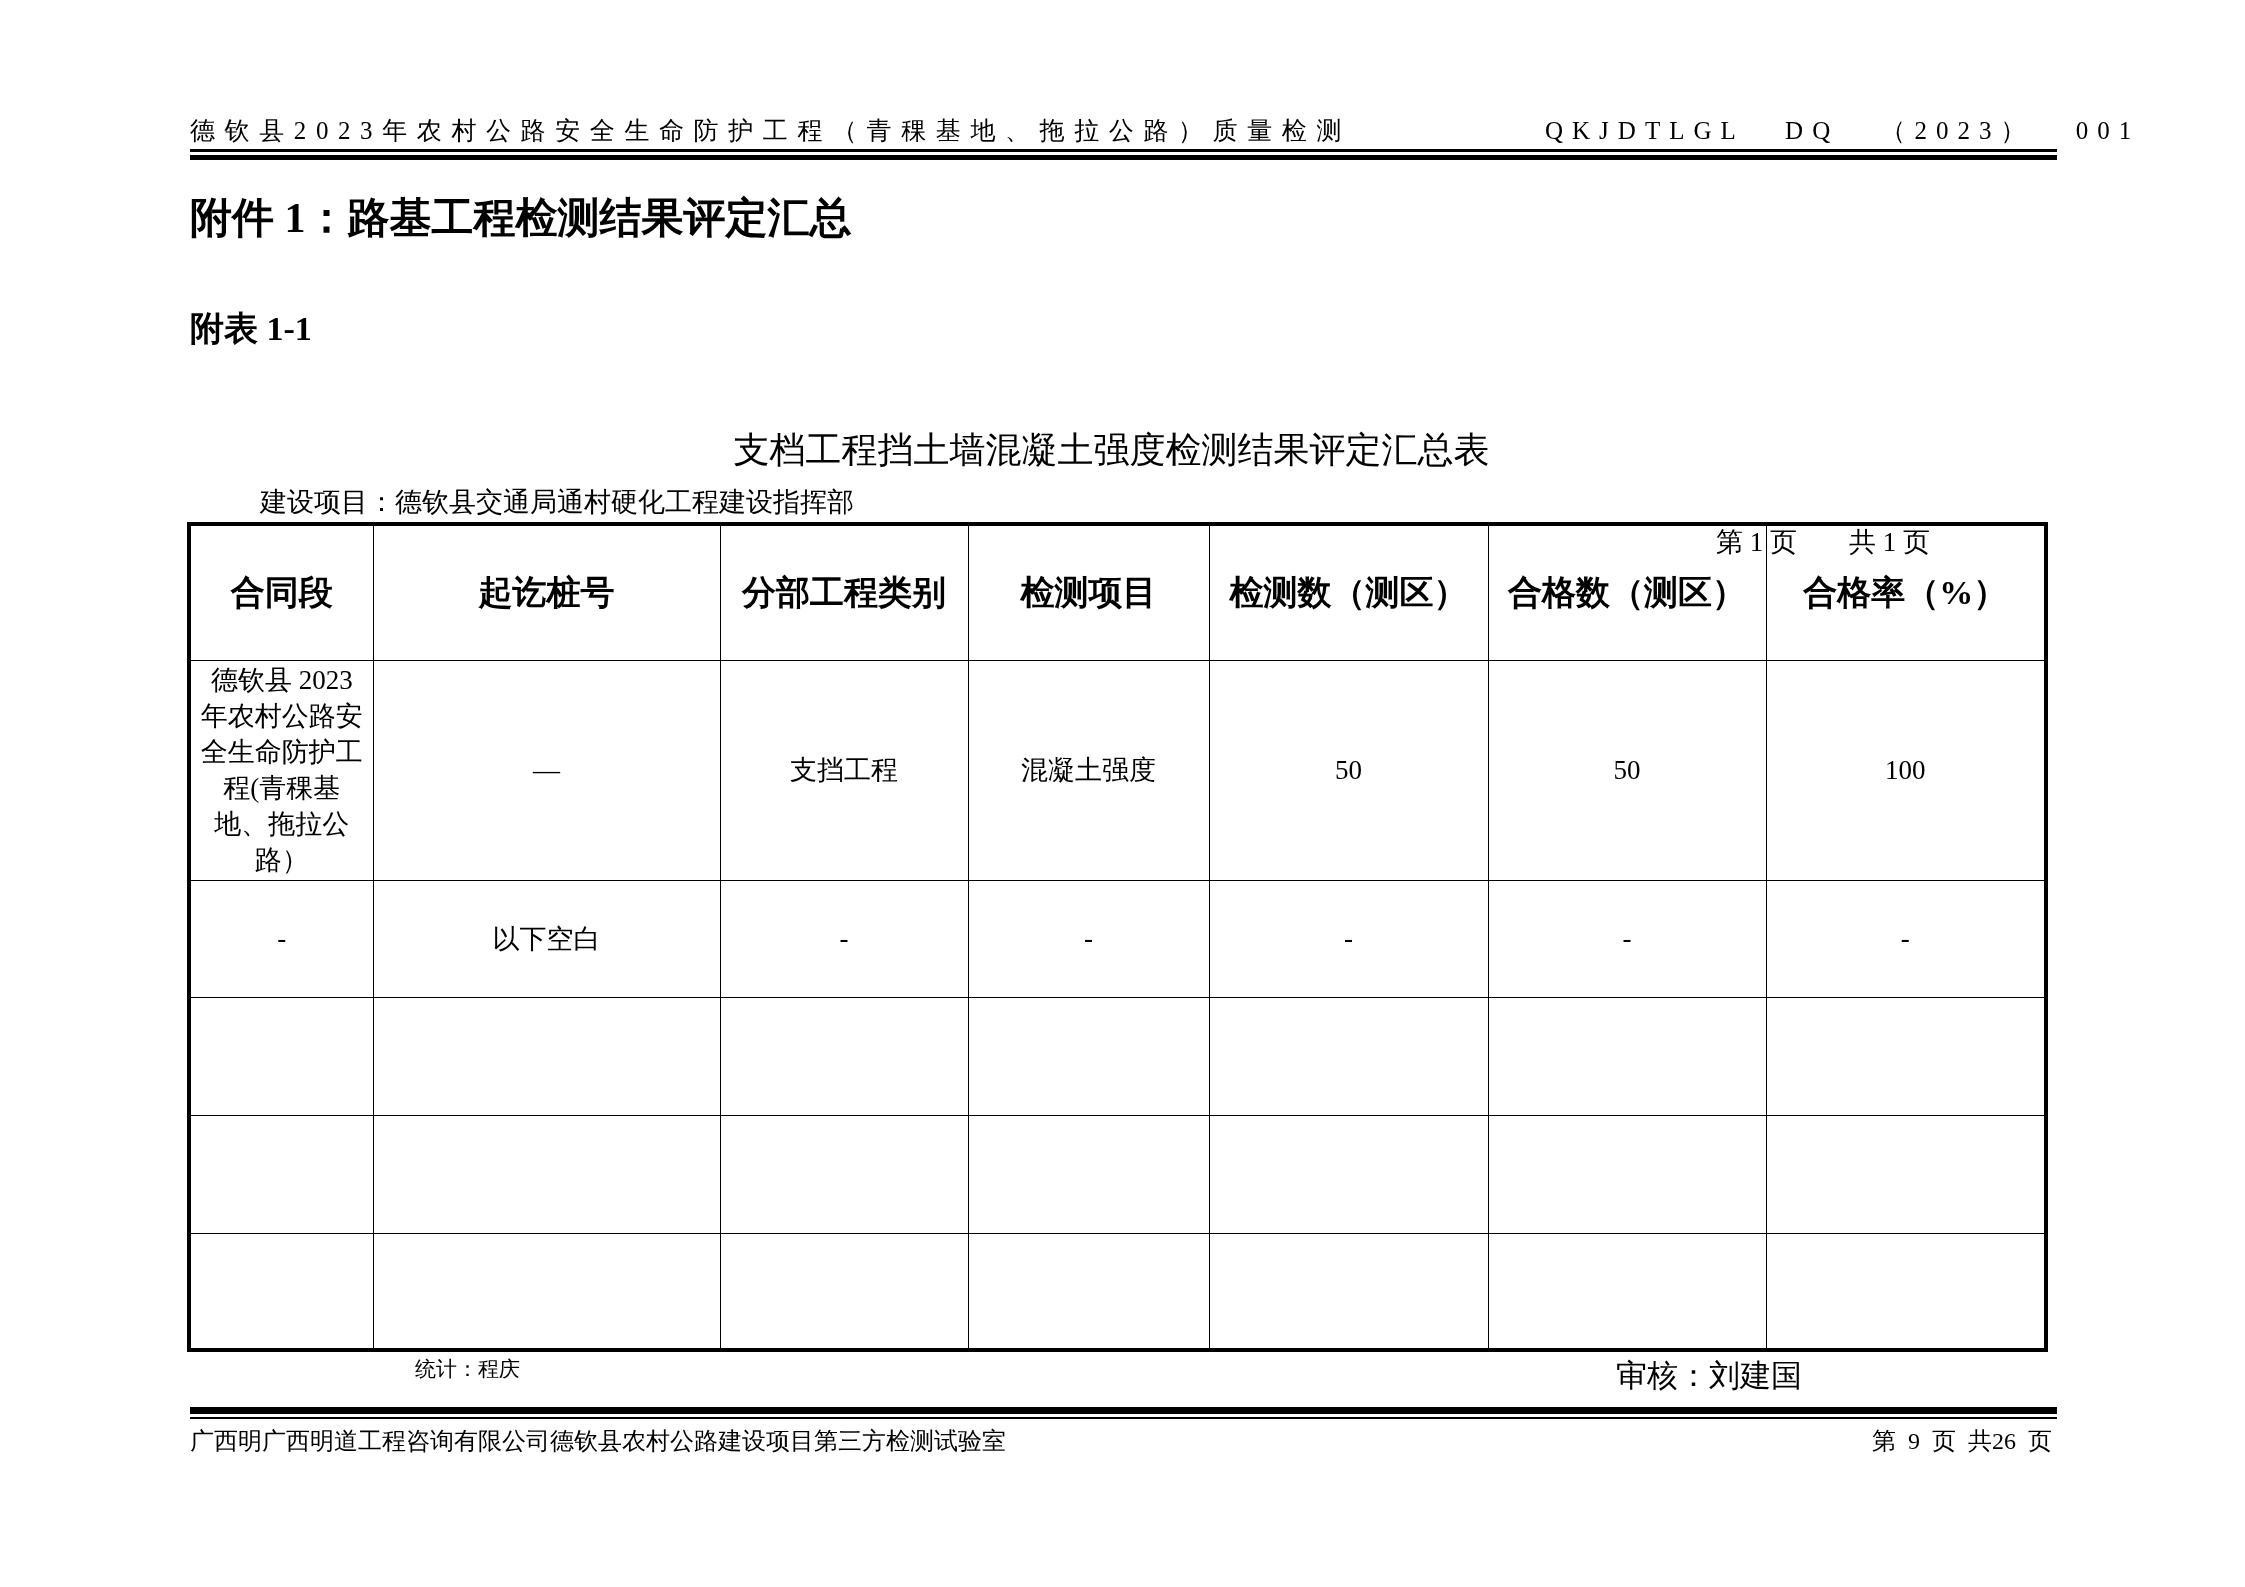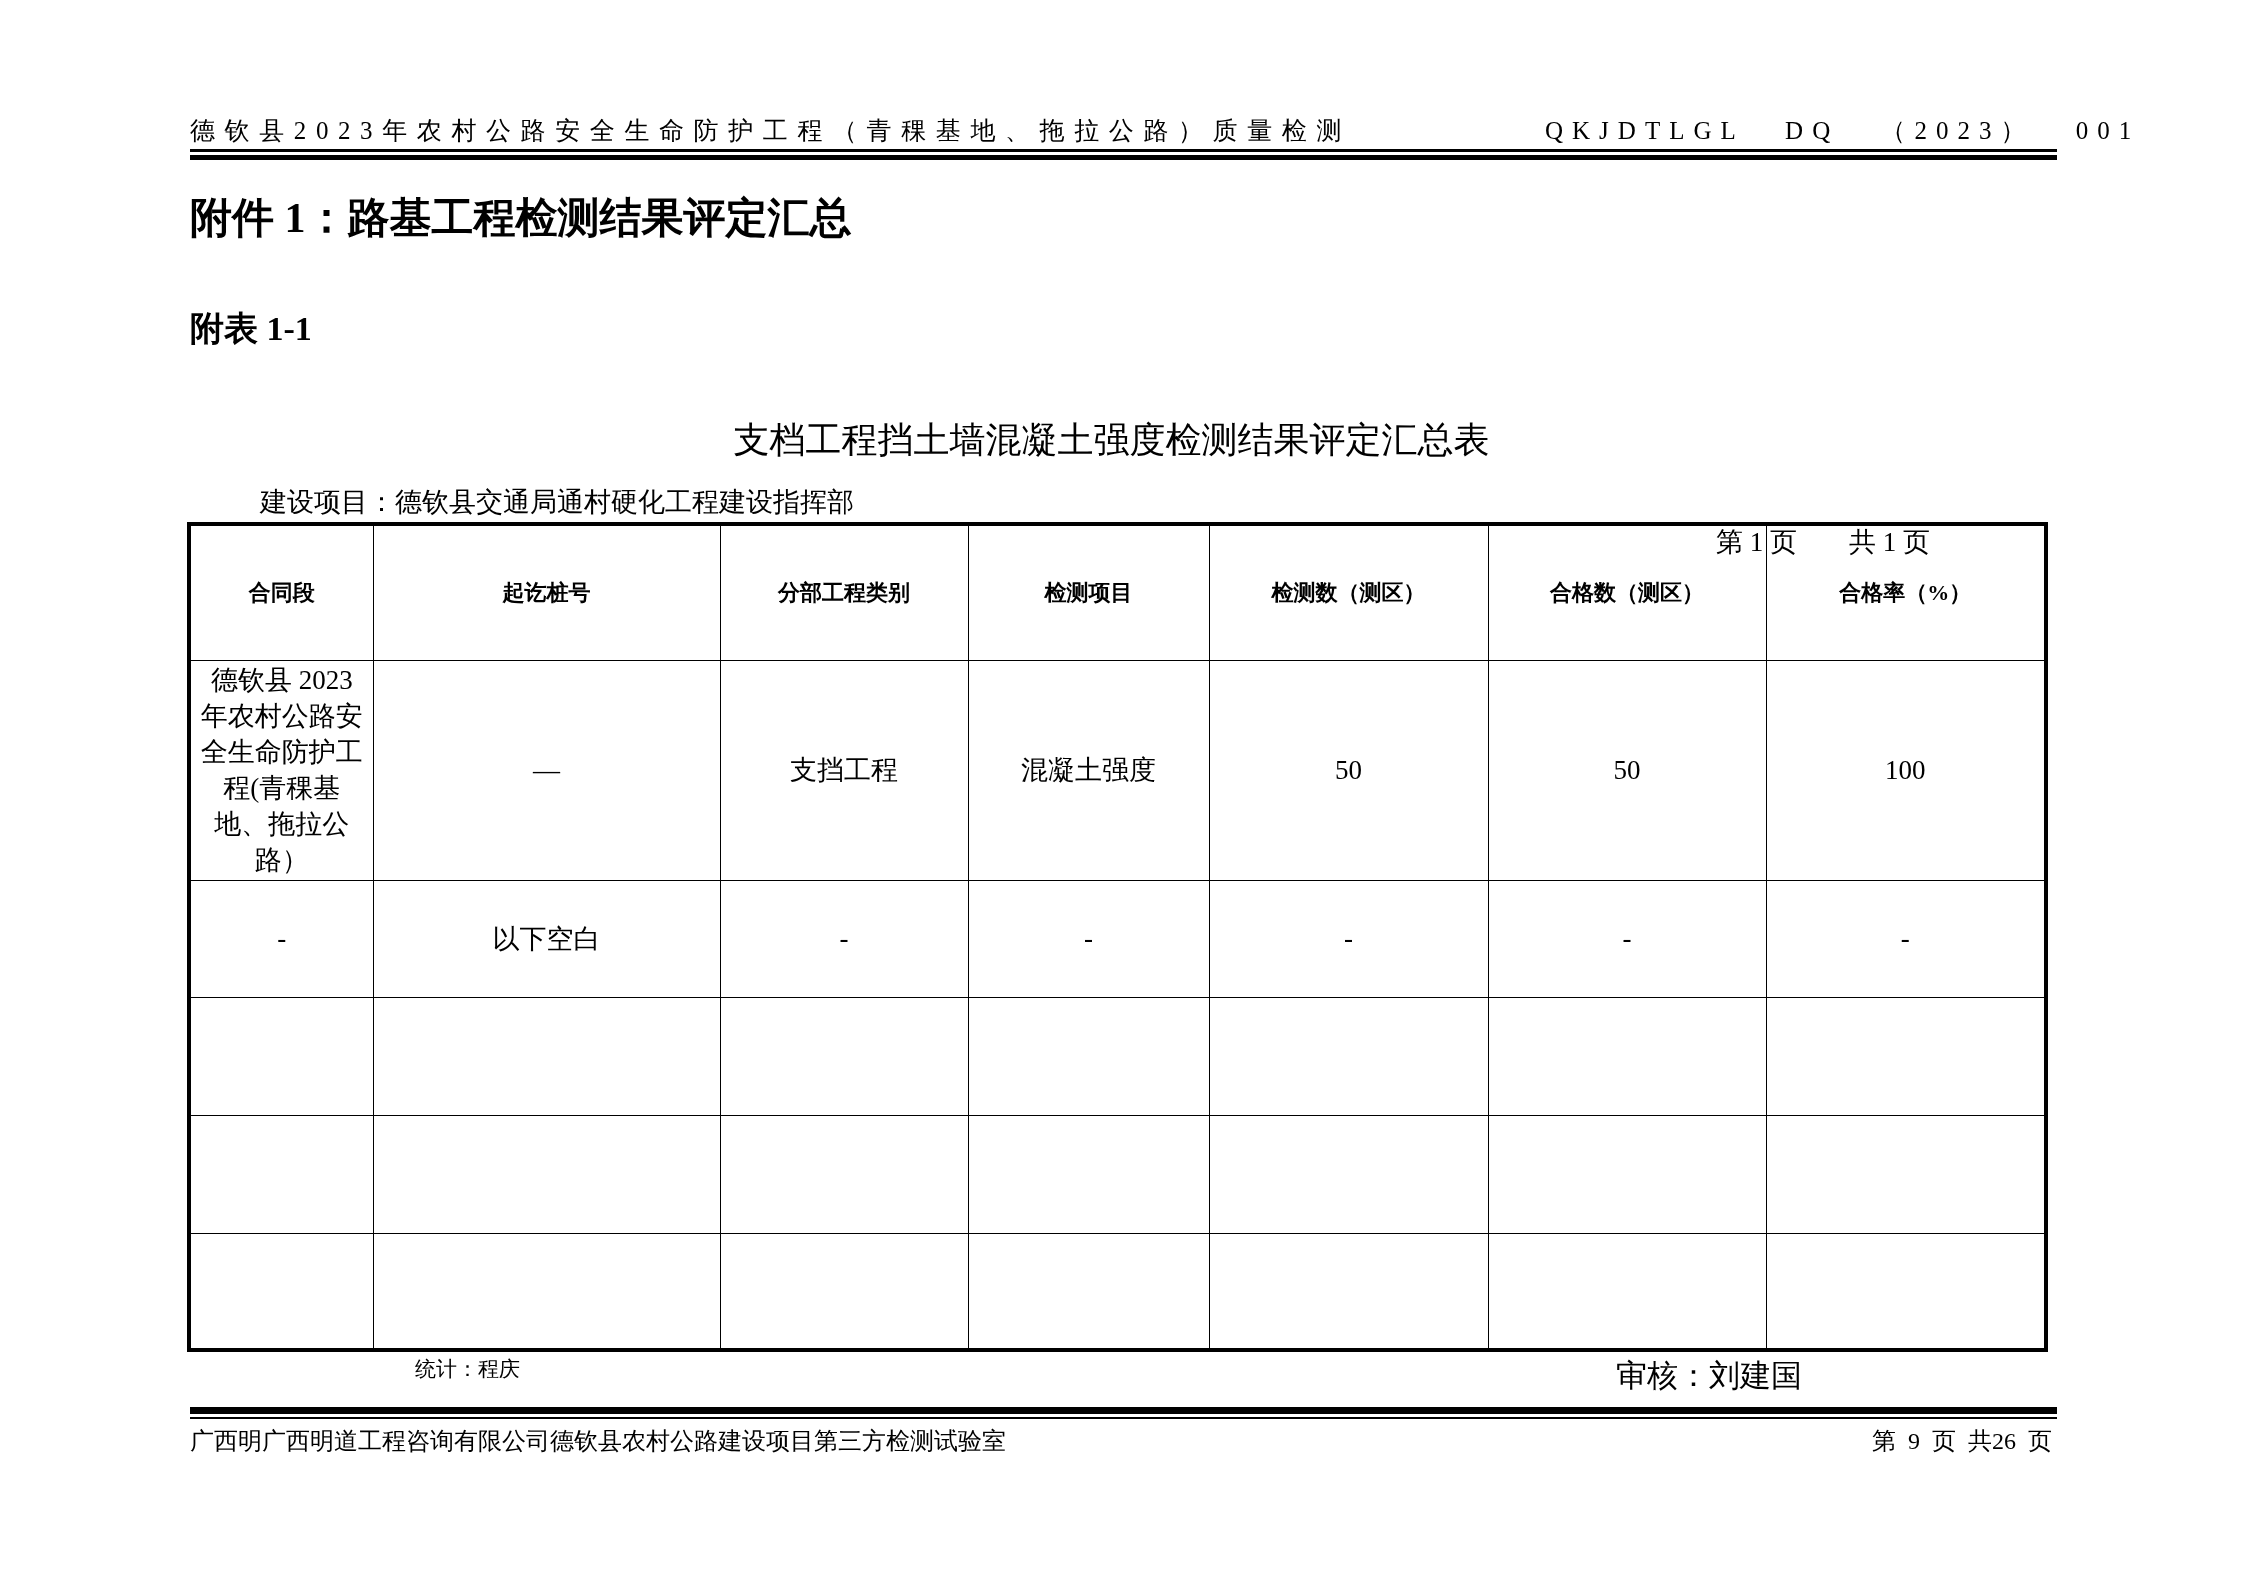--- a/index.html
+++ b/index.html
@@ -5,30 +5,30 @@
   html, body { margin:0; padding:0; background:#ffffff; }
   body { width:2245px; height:1587px; position:relative; overflow:hidden;
          font-family:"Liberation Serif","DejaVu Serif",serif; color:#000; }
   .abs { position:absolute; }
   .hdr-left { left:190px; top:114px; font-size:25px; letter-spacing:9.6px; white-space:nowrap;font-family:Liberation Serif, serif; }
   .hdr-right { left:1500px; top:114px; font-size:25px; letter-spacing:9px; white-space:nowrap; word-spacing:26px;margin-left:45px; }
   .hdr-line-thin { left:190px; top:149px; width:1867px; height:3px; background:#000; }
   .hdr-line-thick { left:190px; top:155px; width:1867px; height:5px; background:#000; }
   .main-title { left:190px; top:190px; font-size:42px; font-weight:bold; white-space:nowrap; }
   .sub-title { left:190px; top:306px; font-size:34px; font-weight:bold; white-space:nowrap; }
-  .table-title { left:0; width:2245px; top:416px; text-align:center; font-size:36px; }
+  .table-title { left:0; width:2245px; top:426px; text-align:center; font-size:36px; }
   .table-title span { position:relative; left:-11px; }
   .proj { left:260px; top:484px; font-size:27px; white-space:nowrap; }
   .pageinfo { left:1716px; top:484px; font-size:27px; white-space:nowrap; word-spacing:0;margin-top:40px; }
   .pageinfo .gap { display:inline-block; width:52px; }
   table.grid { position:absolute; left:187px; top:522px; width:1857px; height:830px;
                border-collapse:collapse; border:4px solid #000; table-layout:fixed; }
   table.grid td, table.grid th { border:1.5px solid #000; text-align:center; vertical-align:middle;
                font-size:27px; padding:0; font-weight:normal; }
-  table.grid th { font-weight:bold; font-size:22px; }
+  table.grid th { font-weight:bold; font-size:34px; }
   .cell-contract { line-height:36px; font-size:27px; padding:0 6px !important;margin-top:40px; }
   .sig-left { left:415px; top:1355px; font-size:21px; white-space:nowrap; }
   .sig-right { left:1616px; top:1355px; font-size:31px; white-space:nowrap; }
   .ftr-line-thick { left:190px; top:1407px; width:1867px; height:7px; background:#000; }
   .ftr-line-thin { left:190px; top:1417px; width:1867px; height:2px; background:#000; }
   .ftr-left { left:190px; top:1425px; font-size:24px; white-space:nowrap; }
   .ftr-right { left:1872px; top:1425px; font-size:24px; white-space:nowrap; word-spacing:6px; }
 </style>
 </head>
 <body>

